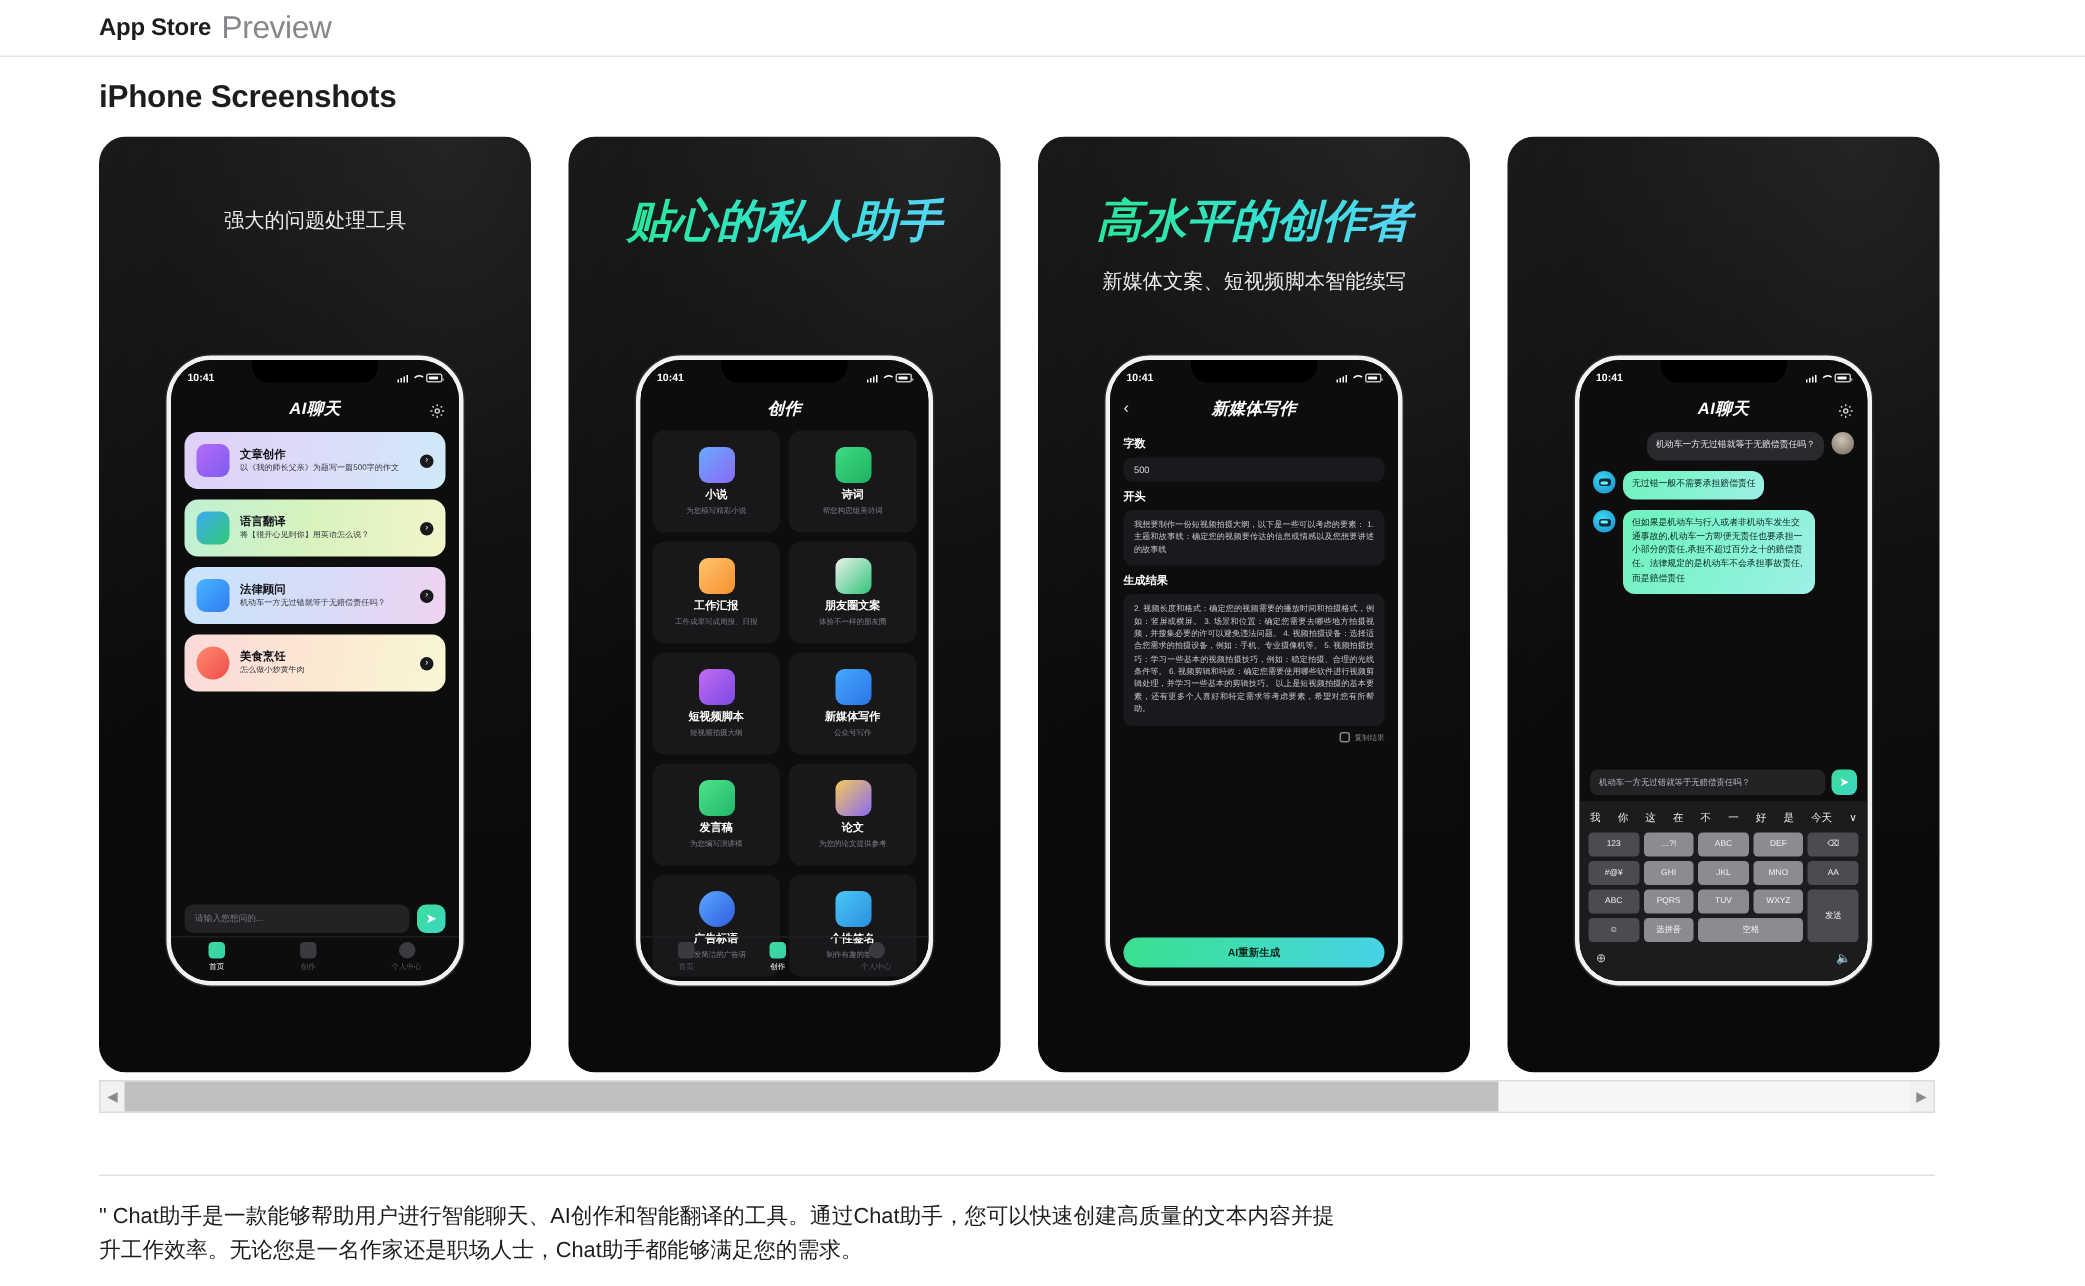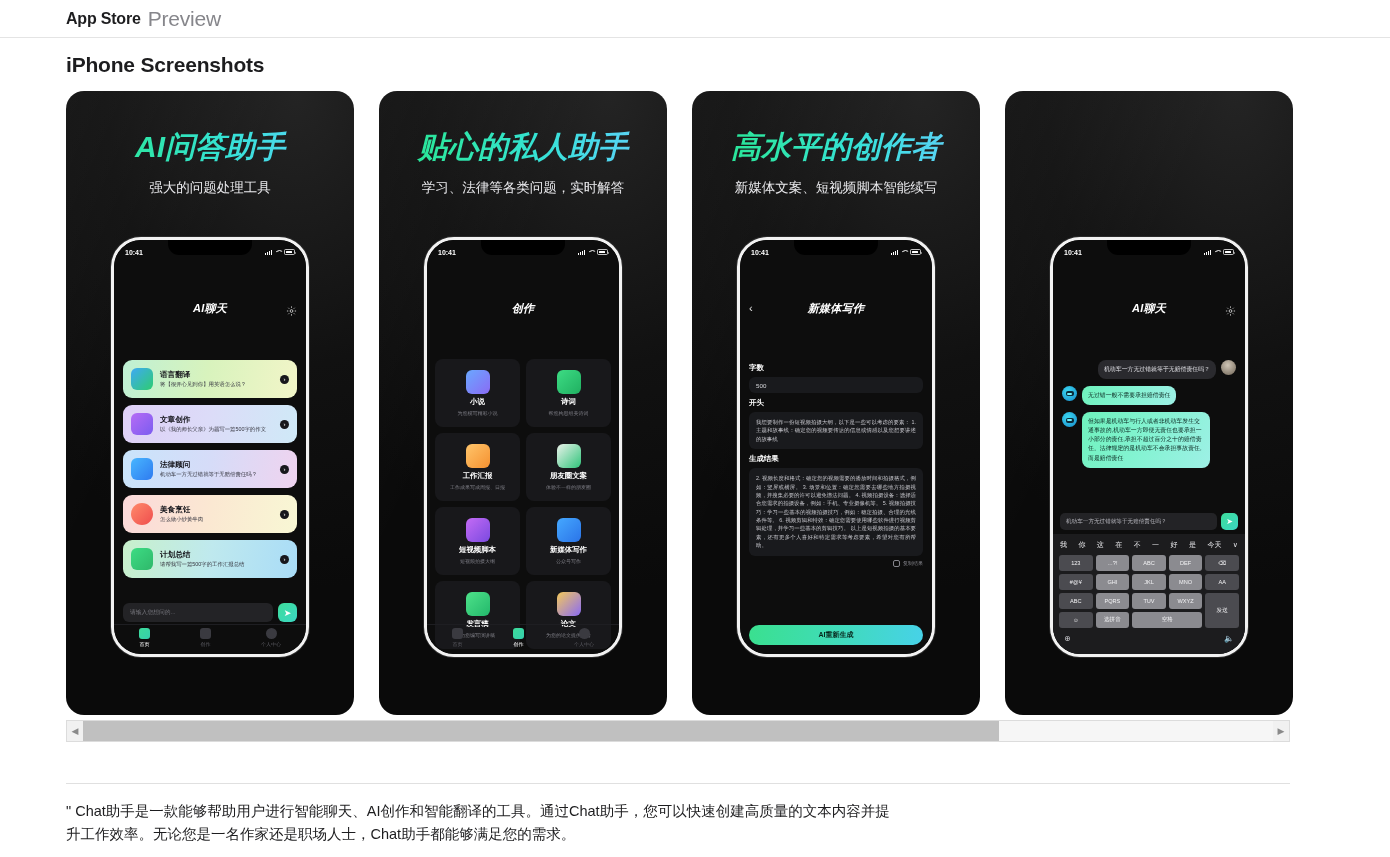--- a/index.html
+++ b/index.html
@@ -74,24 +74,24 @@
     width: 198px; height: 420px;
     border-radius: 30px;
     border: 3.5px solid #f2f2f2;
     background: #0c0c0c;
     overflow: hidden;
     z-index: 3;
     box-shadow: 0 0 0 1px #2a2a2a;
   }
   .screen {
     position: absolute; inset: 0;
-    border-radius: 26px;
+    border-radius: 14px;
     background: #0d0d0d;
     overflow: hidden;
-    display: flex; flex-direction: column; gap: 36px;
+    display: flex; flex-direction: column;
   }
   .notch {
     position: absolute; top: 0; left: 50%; transform: translateX(-50%);
     width: 84px; height: 15px; background: #000; border-radius: 0 0 11px 11px; z-index: 6;
   }
   .statusbar {
     height: 20px; flex: 0 0 20px;
     display: flex; align-items: center; justify-content: space-between;
     padding: 4px 11px 0 11px; font-size: 7px; color: #fff; font-weight: 600;
     position: relative; z-index: 5;
@@ -284,21 +284,20 @@
   <span class="topbar-sub">Preview</span>
 </div>
 
 <div class="section-title">iPhone Screenshots</div>
 
 <div class="shots-wrap">
   <div class="shots-row">
 
     <div class="shot">
       <div class="shot-head">
-        <div class="shot-title">AI问答助手</div>
         <div class="shot-sub">强大的问题处理工具</div>
       </div>
       <div class="phone">
         <div class="screen">
           <div class="notch"></div>
           <div class="statusbar">
             <span>10:41</span>
             <span class="sb-icons">
               <span class="sig">
                   <i></i>
@@ -314,60 +313,52 @@
             <span class="appbar-title">AI聊天</span>
             <span class="appbar-right">
               <svg viewBox="0 0 24 24" width="11" height="11" fill="none" stroke="#cfcfcf" stroke-width="2">
                 <circle cx="12" cy="12" r="3"></circle>
                 <path d="M12 2v3M12 19v3M2 12h3M19 12h3M5 5l2 2M17 17l2 2M19 5l-2 2M7 17l-2 2"></path>
               </svg>
             </span>
           </div>
           <div class="screen-body">
             <div class="cards">
+              <div class="pcard c2">
+                <span class="pc-icon" style="background:linear-gradient(135deg,#b66cf5,#7b5cf0);"></span>
+                <span class="pc-txt">
+                  <span class="pc-title" style="display:block">文章创作</span>
+                  <span class="pc-desc" style="display:block">以《我的师长父亲》为题写一篇500字的作文</span>
+                </span>
+                <span class="pc-go">›</span>
+              </div>
               <div class="pcard c1">
                 <span class="pc-icon" style="background:linear-gradient(135deg,#3fa9f5,#2ecc71);"></span>
                 <span class="pc-txt">
                   <span class="pc-title" style="display:block">语言翻译</span>
                   <span class="pc-desc" style="display:block">将【很开心见到你】用英语怎么说？</span>
                 </span>
                 <span class="pc-go">›</span>
               </div>
-              <div class="pcard c2">
-                <span class="pc-icon" style="background:linear-gradient(135deg,#b66cf5,#7b5cf0);"></span>
-                <span class="pc-txt">
-                  <span class="pc-title" style="display:block">文章创作</span>
-                  <span class="pc-desc" style="display:block">以《我的师长父亲》为题写一篇500字的作文</span>
-                </span>
-                <span class="pc-go">›</span>
-              </div>
               <div class="pcard c3">
                 <span class="pc-icon" style="background:linear-gradient(135deg,#48b6ff,#2f7bf0);"></span>
                 <span class="pc-txt">
                   <span class="pc-title" style="display:block">法律顾问</span>
                   <span class="pc-desc" style="display:block">机动车一方无过错就等于无赔偿责任吗？</span>
                 </span>
                 <span class="pc-go">›</span>
               </div>
               <div class="pcard c4">
                 <span class="pc-icon" style="background:linear-gradient(135deg,#ff8a6b,#ef4d4d);border-radius:50%;"></span>
                 <span class="pc-txt">
                   <span class="pc-title" style="display:block">美食烹饪</span>
                   <span class="pc-desc" style="display:block">怎么做小炒黄牛肉</span>
                 </span>
                 <span class="pc-go">›</span>
               </div>
-              <div class="pcard c5">
-                <span class="pc-icon" style="background:linear-gradient(135deg,#3ddc84,#2fb86a);"></span>
-                <span class="pc-txt">
-                  <span class="pc-title" style="display:block">计划总结</span>
-                  <span class="pc-desc" style="display:block">请帮我写一篇500字的工作汇报总结</span>
-                </span>
-                <span class="pc-go">›</span>
-              </div>
             </div>
             <div class="inputbar">
               <div class="inputbox">请输入您想问的...</div>
               <div class="sendbtn">➤</div>
             </div>
             <div class="tabbar">
               <div class="tab on">
                 <span class="tab-ico" style="background:linear-gradient(135deg,#3ddc9a,#35cfae);"></span>
                 <span class="tab-lab">首页</span>
               </div>
@@ -381,21 +372,20 @@
               </div>
             </div>
           </div>
         </div>
       </div>
     </div>
 
     <div class="shot">
       <div class="shot-head">
         <div class="shot-title">贴心的私人助手</div>
-        <div class="shot-sub">学习、法律等各类问题，实时解答</div>
       </div>
       <div class="phone">
         <div class="screen">
           <div class="notch"></div>
           <div class="statusbar">
             <span>10:41</span>
             <span class="sb-icons">
               <span class="sig">
                   <i></i>
                   <i></i>

